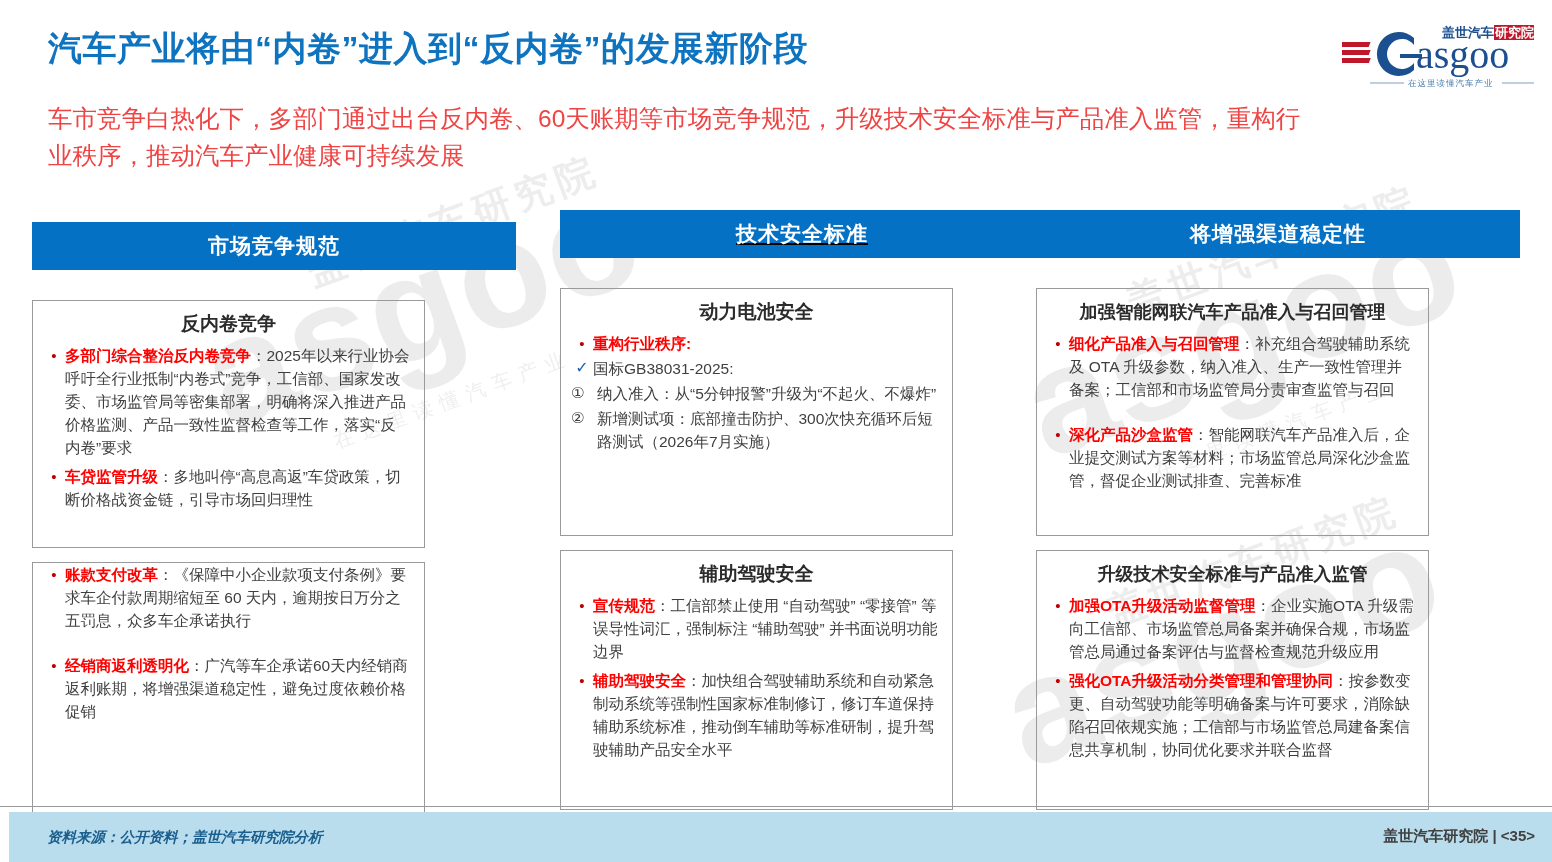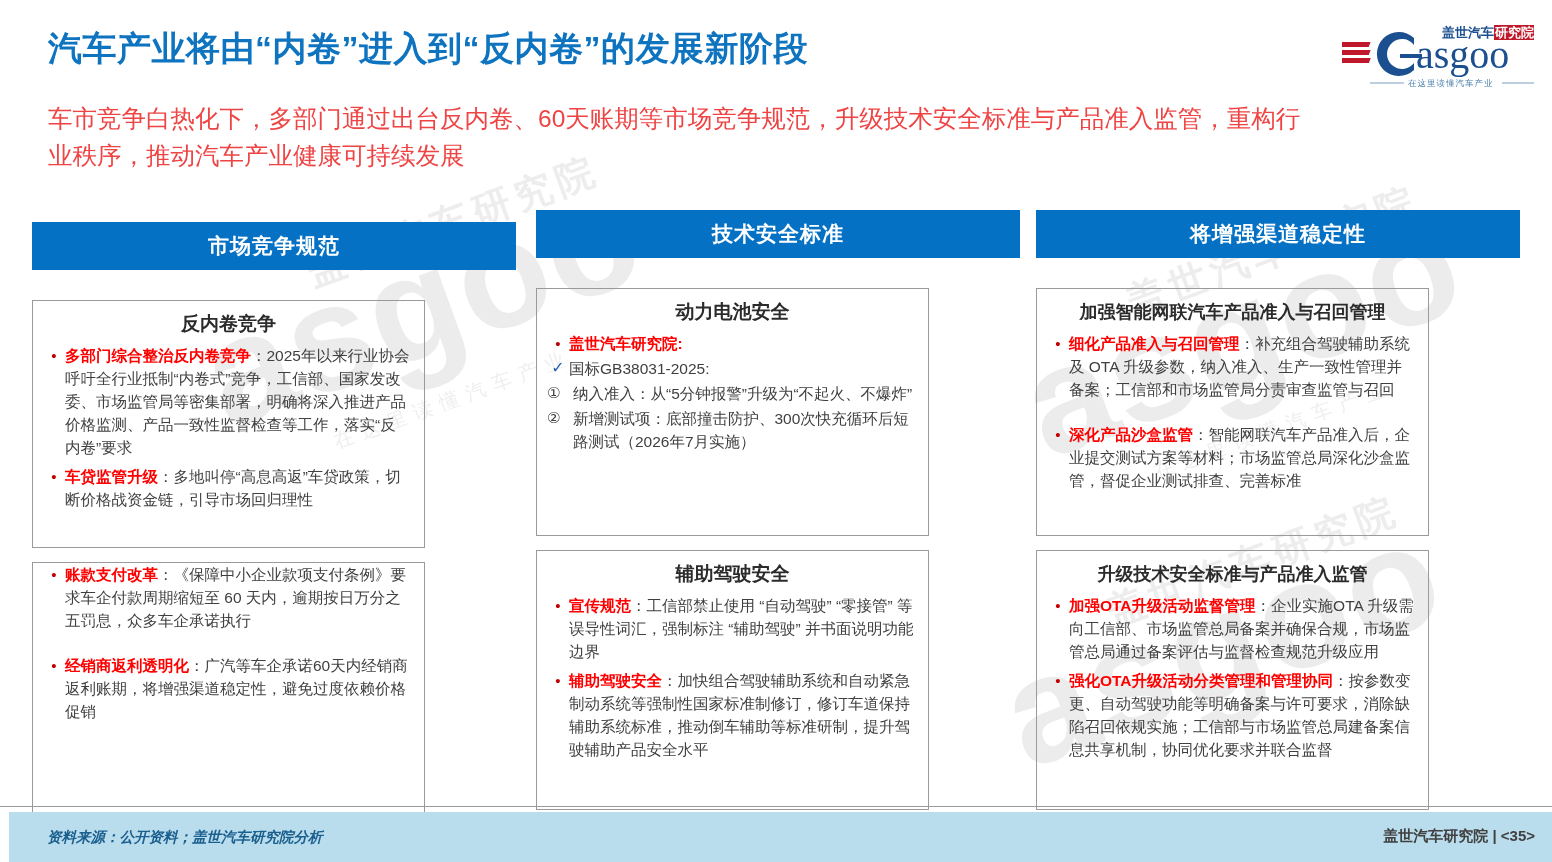--- a/index.html
+++ b/index.html
@@ -36,21 +36,21 @@
     position:absolute;left:48px;top:100px;width:1270px;
     font-size:24.5px;line-height:37px;color:#ef4444;z-index:3;
   }
   
   #logo{position:absolute;right:14px;top:16px;width:196px;height:74px;z-index:4;}
 
   
   #board{position:absolute;left:0;top:210px;width:1552px;height:600px;z-index:2;}
   .col{position:absolute;top:0;width:484px;}
   .col.c1{left:32px;margin-top:12px;}
-  .col.c2{left:536px;}
+  .col.c2{left:560px;text-decoration:underline;}
   .col.c3{left:1036px;}
 
   .col-head{
     height:48px;background:#0571c4;color:#fff;
     display:flex;align-items:center;justify-content:center;
     font-size:21px;font-weight:700;letter-spacing:1px;
   }
   .card{
     position:absolute;left:0;width:393px;
     border:1px solid #9a9a9a;background:transparent;
@@ -172,21 +172,21 @@
   </div>
 
   <div class="col c2">
     <div class="col-head">技术安全标准</div>
 
     <div class="card top">
       <div class="card-title">动力电池安全</div>
       <div class="bullets">
         <div class="bi tight">
           <span class="dot">•</span>
-          <span class="txt"><span class="hl">盖世汽车研究院:</span></span>
+          <span class="txt"><span class="hl">重构行业秩序:</span></span>
         </div>
         <div class="bi tight">
           <span class="mk">✓</span>
           <span class="txt">国标GB38031-2025:</span>
         </div>
         <div class="bi tight">
           <span class="num">①</span>
           <span class="txt">纳入准入：从“5分钟报警”升级为“不起火、不爆炸”</span>
         </div>
         <div class="bi tight">

